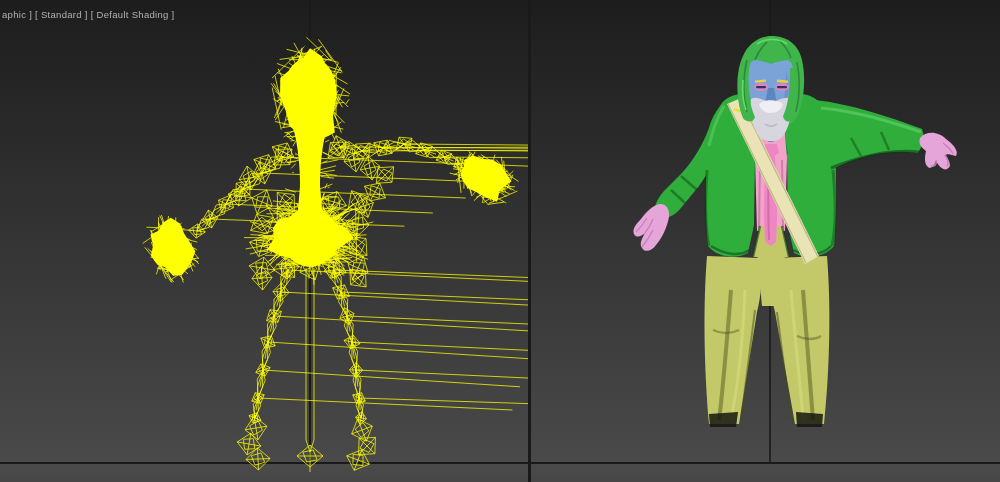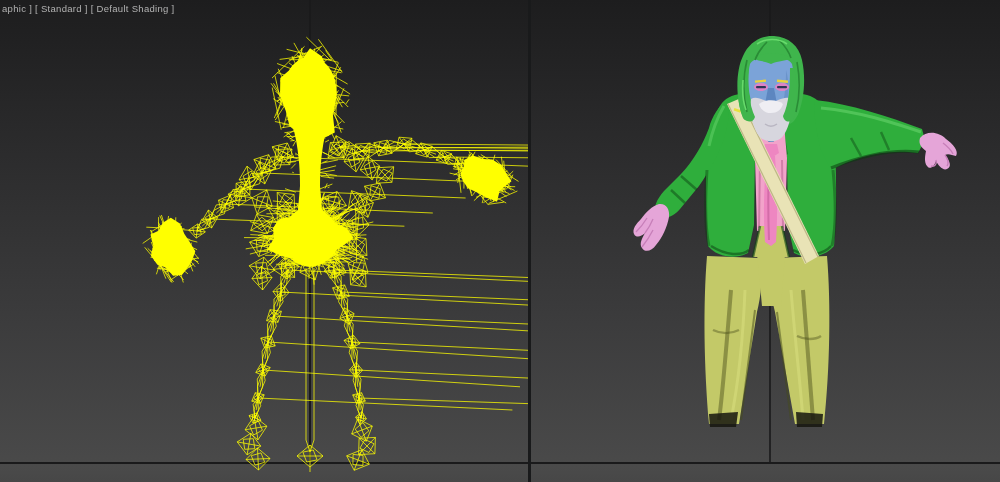--- a/index.html
+++ b/index.html
@@ -3,21 +3,21 @@
 <meta charset="utf-8">
 <style>
   html,body{margin:0;padding:0;background:#000;}
   .stage{position:relative;width:1000px;height:482px;overflow:hidden;
          font-family:"Liberation Sans","DejaVu Sans",sans-serif;}
   .pane{position:absolute;top:0;height:482px;
         background:linear-gradient(180deg,var(--bg-top) 0%,#2b2b2c 30%,#3b3b3c 65%,var(--bg-bottom) 97%,#474747 100%);}
   .pane-left{left:0;width:528px;}
   .pane-right{left:531px;width:469px;}
   .divider{position:absolute;top:0;left:528px;width:3px;height:482px;background:var(--divider);}
-  .vp-label{position:absolute;top:3px;left:2px;font-size:9.5px;letter-spacing:.3px;
+  .vp-label{position:absolute;top:9px;left:2px;font-size:9.5px;letter-spacing:.3px;
             color:var(--label-text);white-space:nowrap;cursor:default;}
   svg{position:absolute;top:0;left:0;display:block;}
   
   .f-jacket{fill:var(--jacket);} .f-jacketd{fill:var(--jacket-dark);} 
   .f-shirt{fill:var(--shirt);} .f-tie{fill:var(--tie);}
   .f-strap{fill:var(--strap);} .f-pants{fill:var(--pants);}
   .f-hand{fill:var(--hand);} .f-face{fill:var(--face);}
   .f-faced{fill:var(--face-shadow);} .f-hair{fill:var(--hair);}
   .f-beard{fill:var(--beard);} .f-beardl{fill:var(--beard-light);}
   .f-shadow{fill:var(--ankle-shadow);}

